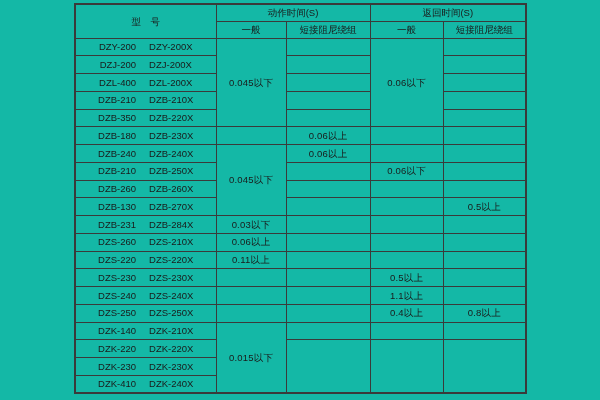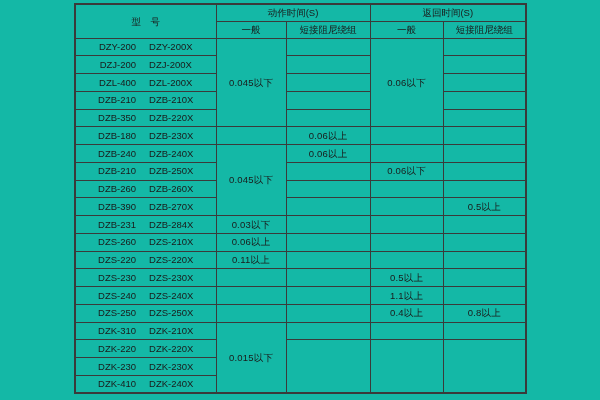--- a/index.html
+++ b/index.html
@@ -125,21 +125,21 @@
     </tr>
 
     <tr class="drow">
       <td class="model"><span class="m1">DZB-260</span><span class="m2">DZB-260X</span></td>
       <td class="val"></td>
       <td class="val"></td>
       <td class="val"></td>
     </tr>
 
     <tr class="drow">
-      <td class="model"><span class="m1">DZB-390</span><span class="m2">DZB-270X</span></td>
+      <td class="model"><span class="m1">DZB-130</span><span class="m2">DZB-270X</span></td>
       <td class="val"></td>
       <td class="val"></td>
       <td class="val">0.5以上</td>
     </tr>
 
     <tr class="drow">
       <td class="model"><span class="m1">DZB-231</span><span class="m2">DZB-284X</span></td>
       <td class="val">0.03以下</td>
       <td class="val"></td>
       <td class="val"></td>
@@ -180,21 +180,21 @@
 
     <tr class="drow">
       <td class="model"><span class="m1">DZS-250</span><span class="m2">DZS-250X</span></td>
       <td class="val"></td>
       <td class="val"></td>
       <td class="val">0.4以上</td>
       <td class="val">0.8以上</td>
     </tr>
 
     <tr class="drow">
-      <td class="model"><span class="m1">DZK-310</span><span class="m2">DZK-210X</span></td>
+      <td class="model"><span class="m1">DZK-140</span><span class="m2">DZK-210X</span></td>
       <td class="val" rowspan="4">0.015以下</td>
       <td class="val"></td>
       <td class="val"></td>
       <td class="val"></td>
     </tr>
 
     <tr class="drow">
       <td class="model"><span class="m1">DZK-220</span><span class="m2">DZK-220X</span></td>
       <td class="val" rowspan="3"></td>
       <td class="val" rowspan="3"></td>

